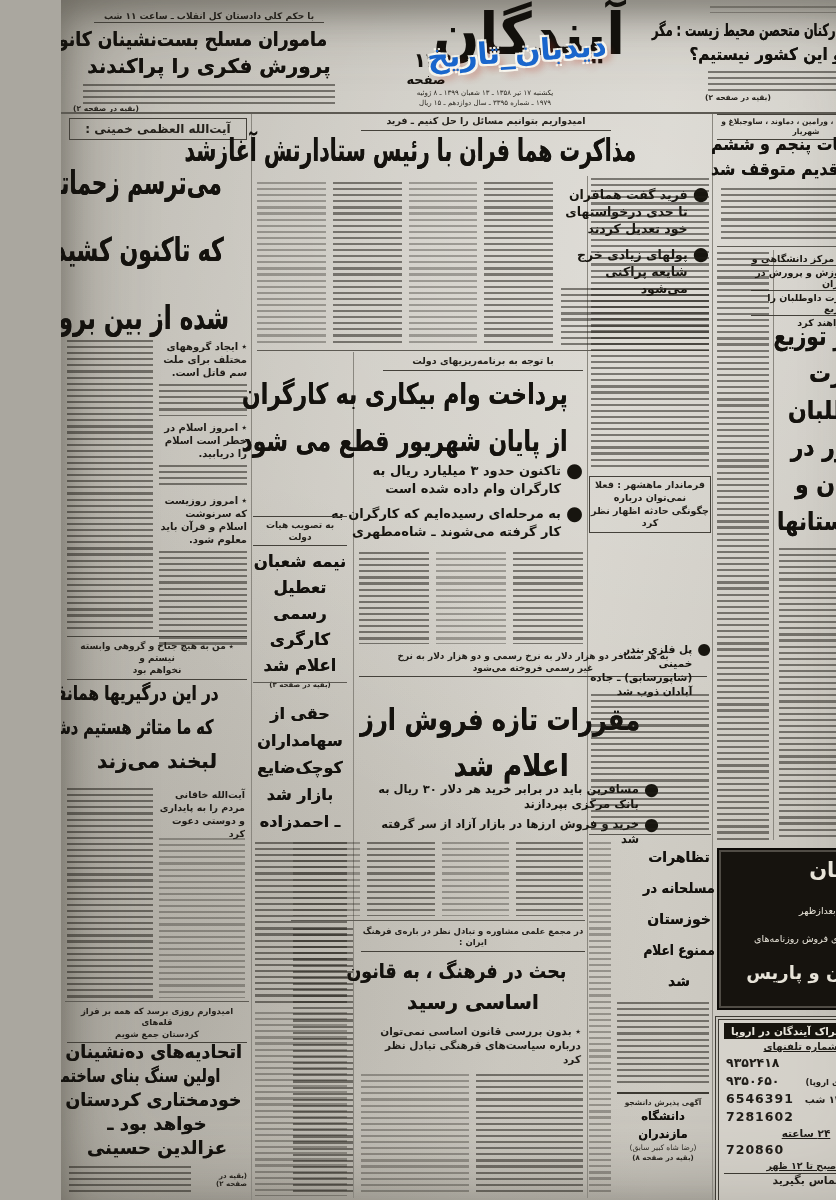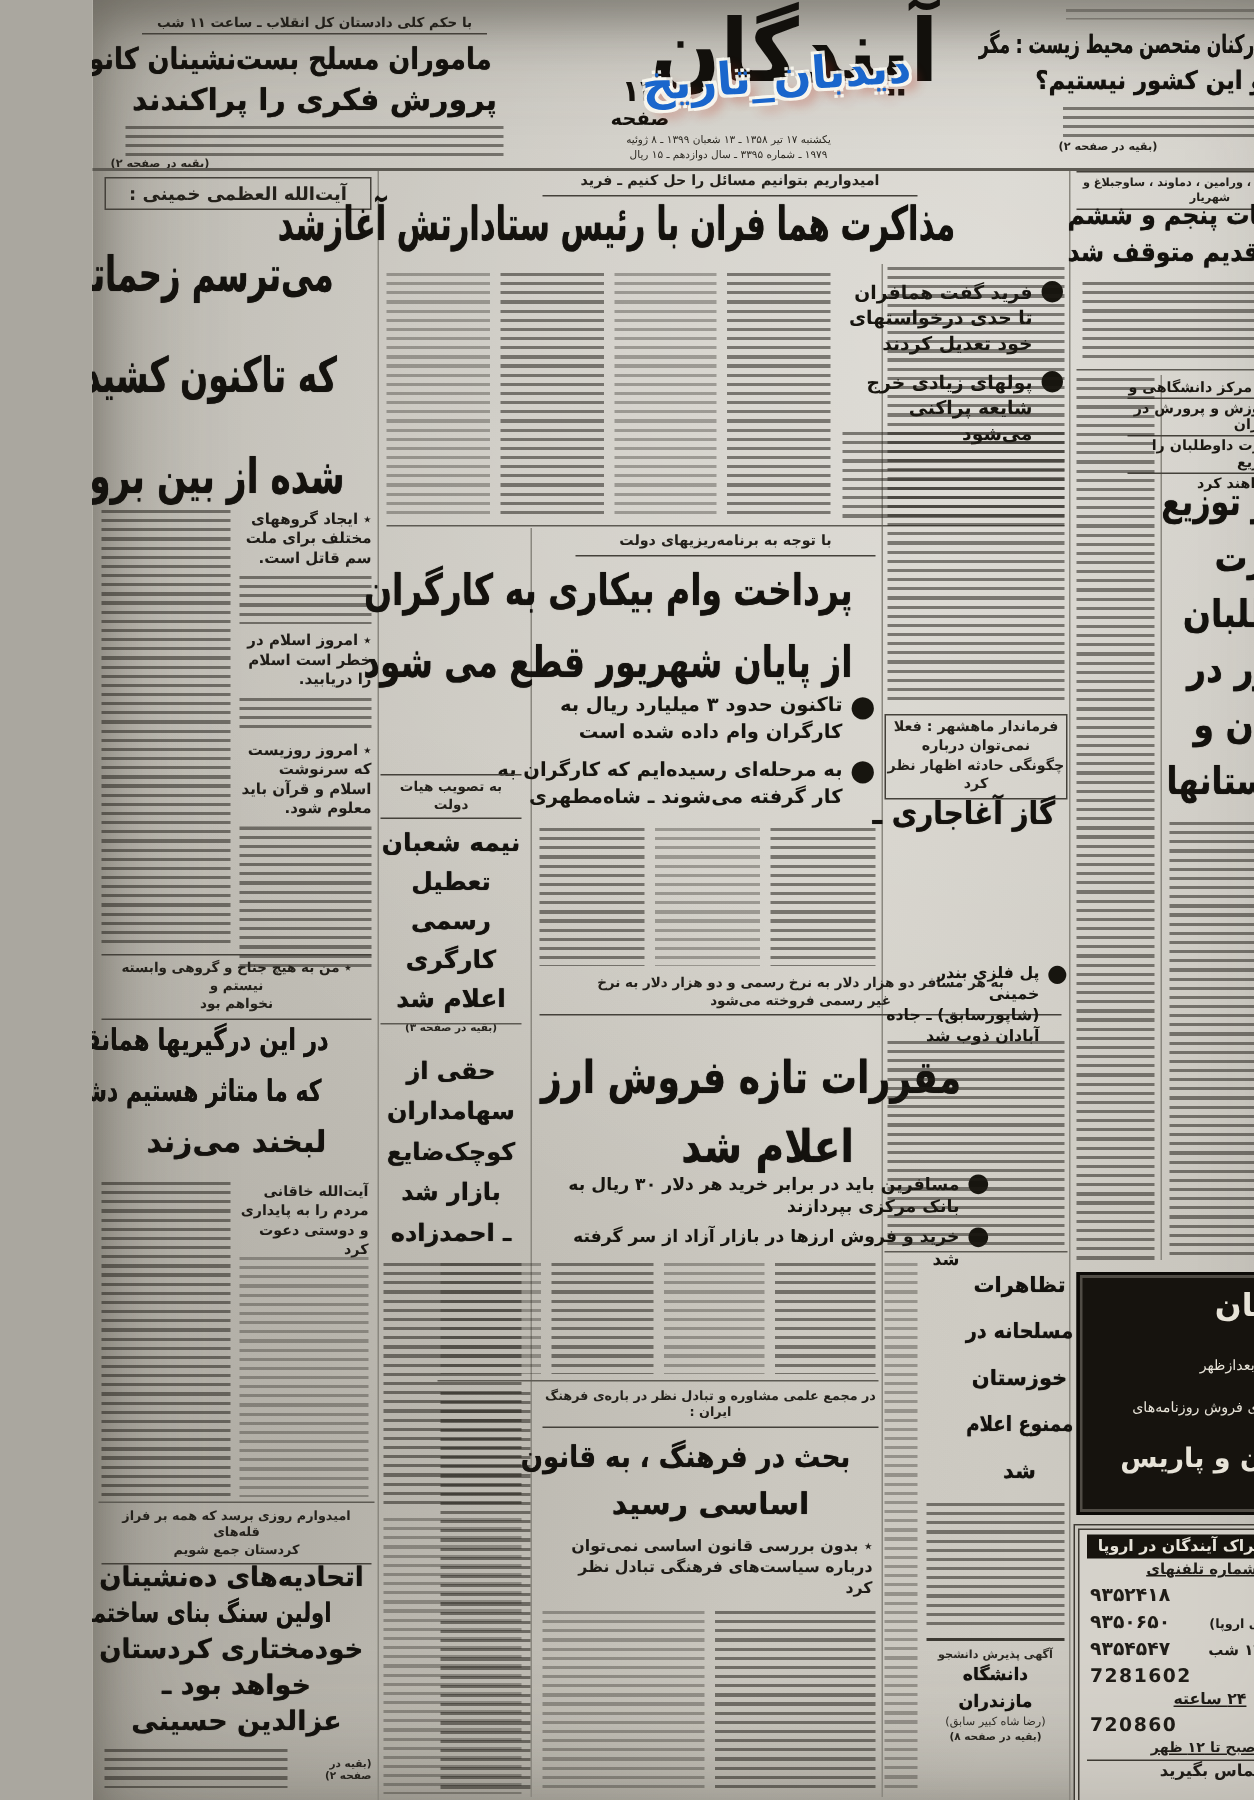--- a/index.html
+++ b/index.html
@@ -246,21 +246,20 @@
     <div class="ft l"></div>
   </div>
   <div class="abs ft" style="left:232px;top:928px;width:60px;height:266px"></div>
 
   <div class="abs ft" style="left:530px;top:178px;width:118px;height:292px"></div>
   <div class="abs k" style="left:528px;top:476px;width:122px;font-size:9.5px;border:1px solid #44413a;padding:2px 1px">
     <div>فرماندار ماهشهر : فعلا نمی‌توان درباره</div>
     <div>چگونگی حادثه اظهار نظر کرد</div>
   </div>
   <div class="abs hl" style="left:528px;top:524px;width:122px;font-size:21px;line-height:37px">
-    <div><span class="fitw" style="transform: scaleX(0.884058); transform-origin: center center;">گاز آغاجاری ـ</span></div>
   </div>
   <div class="abs bul" style="left:528px;top:642px;width:122px;font-size:10.5px;line-height:14px">
     <span class="dot">●</span>
     <span><span>پل فلزی بندر خمینی (شاپورسابق) ـ</span> <span>جاده آبادان ذوب شد</span></span>
   </div>
   <div class="abs ft" style="left:530px;top:694px;width:118px;height:136px"></div>
 
   <div class="hr" style="top:834px;left:528px;width:122px"></div>
   <div class="abs hl" style="left:572px;top:842px;width:92px;font-size:14px;line-height:31px">
     <div><span class="fitw">تظاهرات</span></div>
@@ -321,21 +320,21 @@
     <div class="subrow">
       <span>لندن</span>
       <span class="subnum">۹۳۵۲۴۱۸</span>
     </div>
     <div class="subrow">
       <span style="font-size:8.5px">(دفتر مرکزی اروپا)</span>
       <span class="subnum">۹۳۵۰۶۵۰</span>
     </div>
     <div class="subrow">
       <span>۹ صبح تا ۱۲ شب</span>
-      <span class="subnum">۹۳۵۴۵۴۷</span>
+      <span class="subnum">6546391</span>
     </div>
     <div class="subrow">
       <span>پاریس</span>
       <span class="subnum">7281602</span>
     </div>
     <div style="font-weight:bold;text-align:center;font-size:10.5px;text-decoration:underline;margin:2px 0">۲۴ ساعته</div>
     <div class="subrow">
       <span>تهران</span>
       <span class="subnum">720860</span>
     </div>

